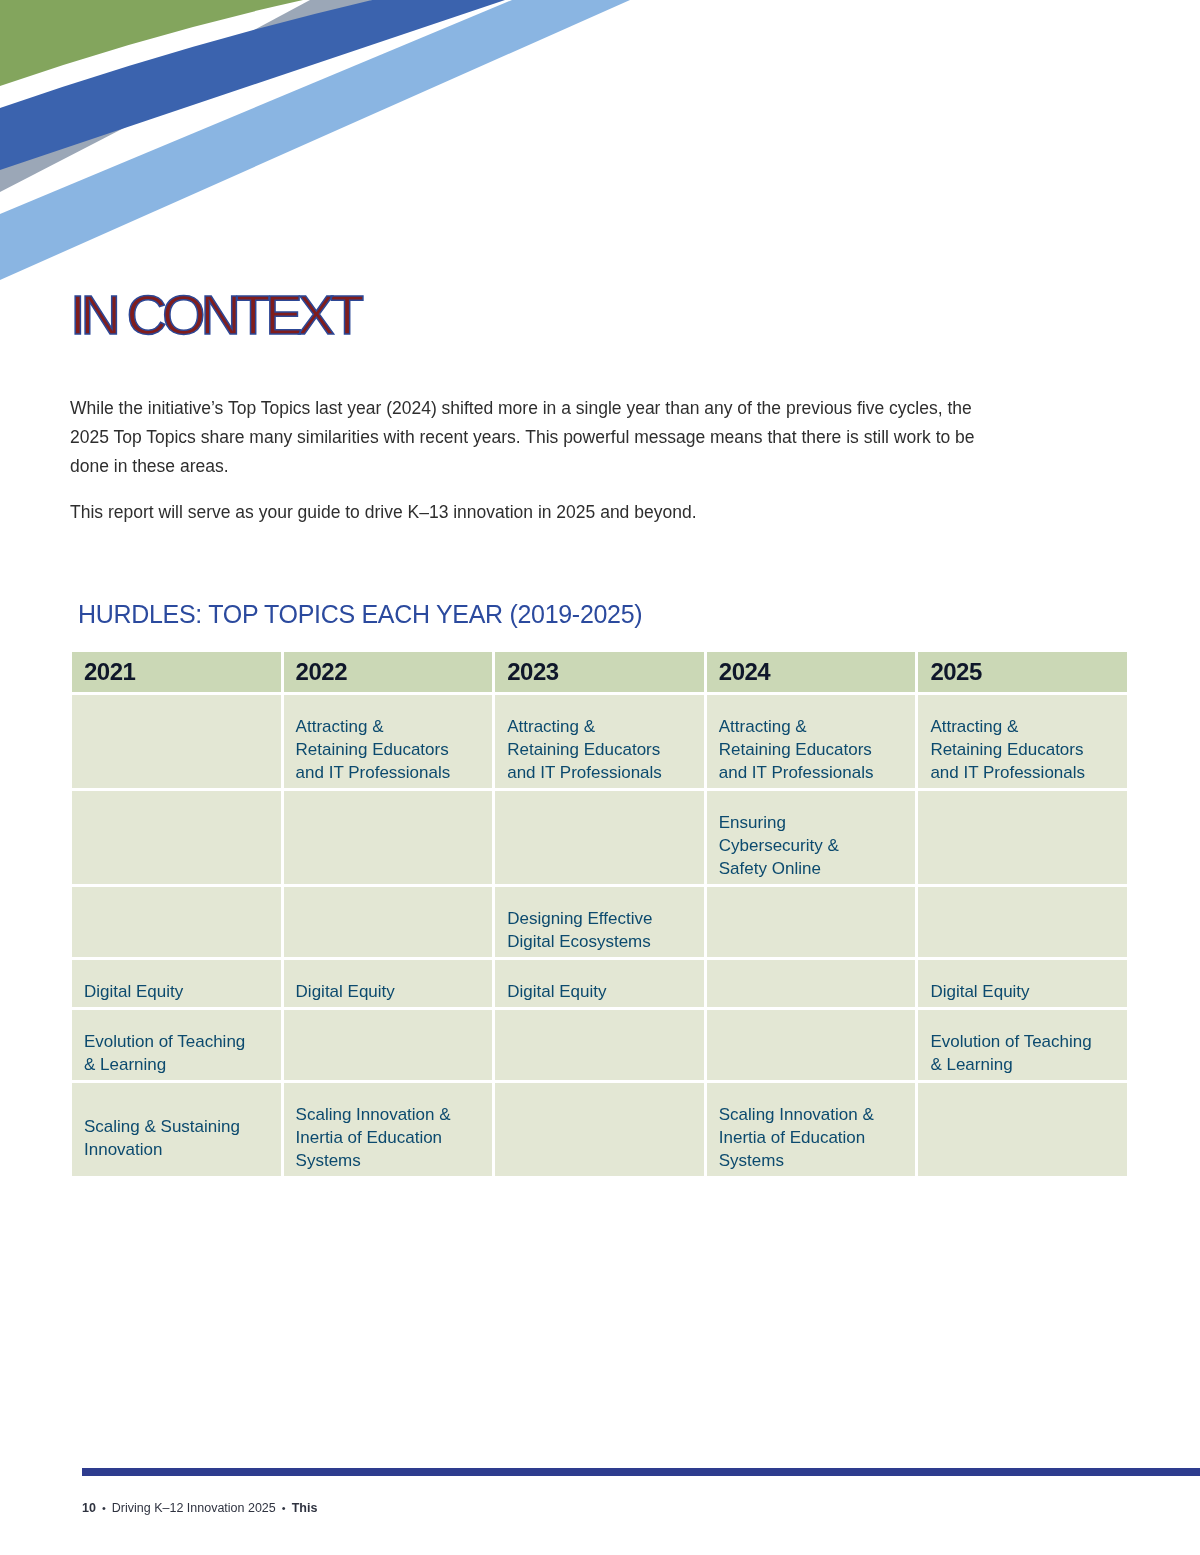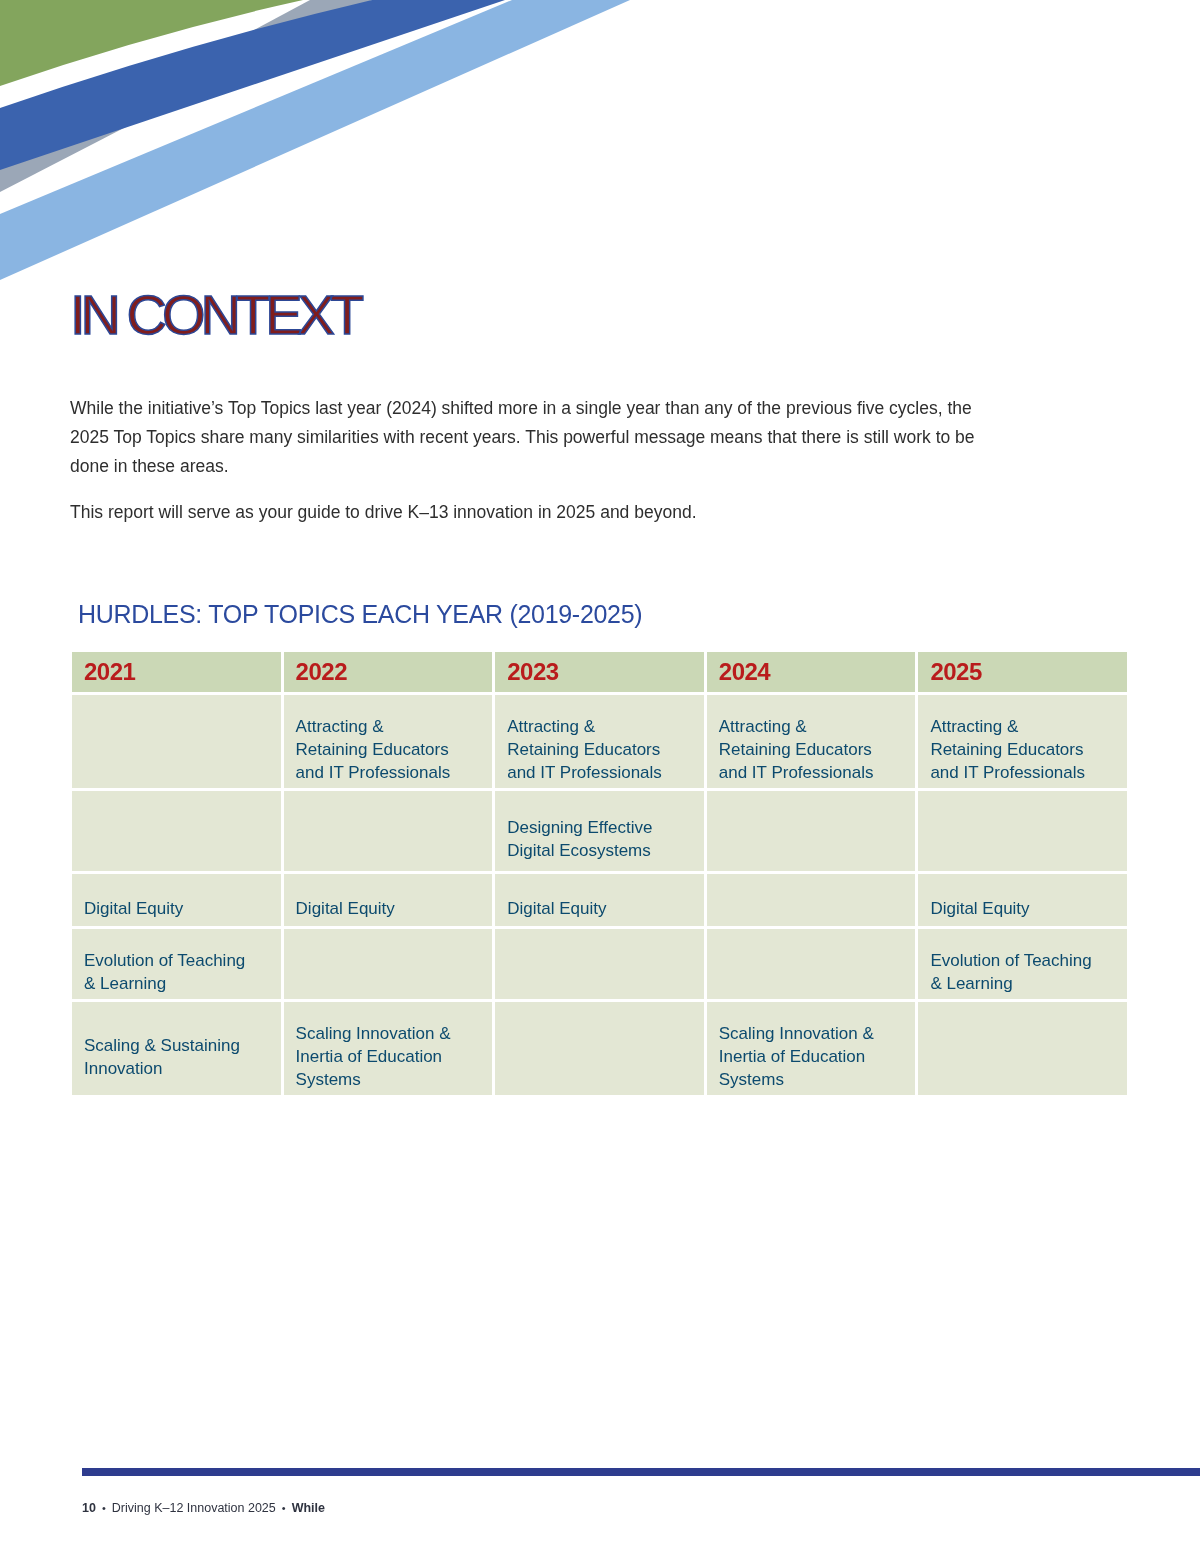--- a/index.html
+++ b/index.html
@@ -63,21 +63,21 @@
   }
   .topics-table th {
     background: #cbd8b6;
     height: 40px;
     padding: 0 10px 0 12px;
     text-align: left;
     vertical-align: middle;
     font-size: 24px;
     font-weight: bold;
     letter-spacing: -0.5px;
-    color: #b91c1c;
+    color: #0f172a;
   }
   .topics-table td {
     background: #e3e7d4;
     padding: 20px 10px 4px 12px;
     vertical-align: middle;
     font-size: 17px;
     line-height: 23px;
     color: #0c4a6e;
     white-space: pre-line;
   }
@@ -150,20 +150,29 @@
         <td>Attracting &amp;
 Retaining Educators
 and IT Professionals</td>
         <td>Attracting &amp;
 Retaining Educators
 and IT Professionals</td>
       </tr>
       <tr>
         <td></td>
         <td></td>
+        <td></td>
+        <td>Ensuring
+Cybersecurity &amp;
+Safety Online</td>
+        <td></td>
+      </tr>
+      <tr>
+        <td></td>
+        <td></td>
         <td>Designing Effective
 Digital Ecosystems</td>
         <td></td>
         <td></td>
       </tr>
       <tr>
         <td>Digital Equity</td>
         <td>Digital Equity</td>
         <td>Digital Equity</td>
         <td></td>
@@ -193,16 +202,16 @@
     </tbody>
   </table>
 
   <div class="footer-bar"></div>
 
   <div class="footer-text">
     <span class="b">10</span>
     <span class="sep">•</span>
     <span>Driving K–12 Innovation 2025</span>
     <span class="sep">•</span>
-    <span class="b">While</span>
+    <span class="b">This</span>
   </div>
 
 </div>
 
 </body></html>

